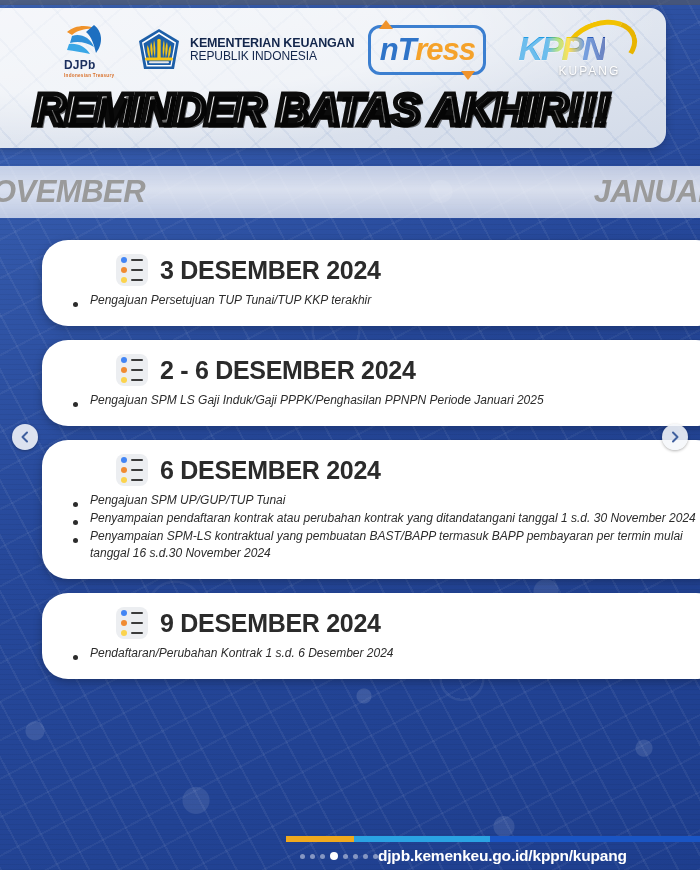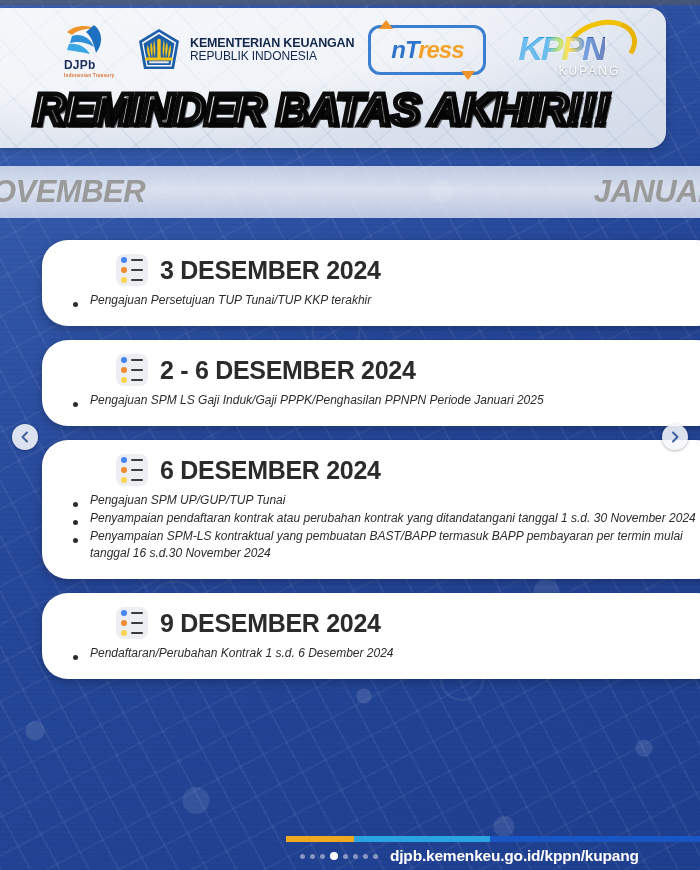--- a/index.html
+++ b/index.html
@@ -103,21 +103,21 @@
 
   
   .intress {
     position: relative;
     width: 118px; height: 50px;
     border: 3px solid #3c7fd0;
     border-radius: 12px;
     display:flex; align-items:center; justify-content:center;
   }
   .intress-txt {
-    font-size: 24px; font-weight: 700; font-style: italic;
+    font-size: 31px; font-weight: 700; font-style: italic;
     letter-spacing: -1px;
     color: #f5a22a;
   }
   .intress-txt .b { color: #2f74c8; }
   .intress-arrow-tl, .intress-arrow-br {
     position: absolute; width: 0; height: 0;
     border-style: solid;
   }
   .intress-arrow-tl { top: -8px; left: 8px; border-width: 0 7px 9px 7px; border-color: transparent transparent #f0932b transparent; }
   .intress-arrow-br { bottom: -8px; right: 8px; border-width: 9px 7px 0 7px; border-color: #f0932b transparent transparent transparent; }
@@ -270,21 +270,21 @@
   .fb1 { flex: 0 0 68px; background: #f0a91e; }
   .fb2 { flex: 0 0 136px; background: #2aa3e3; }
   .fb3 { flex: 1; background: #1a55c4; }
 
   .footer-row {
     position: absolute;
     left: 300px; right: 22px; bottom: 2px;
     height: 24px;
     display: flex;
     align-items: center;
-    gap: 12px;
+    gap: 0;
   }
   .dots { display: flex; align-items: center; gap: 5px; }
   .dot {
     width: 5px; height: 5px; border-radius: 50%;
     background: rgba(255,255,255,.45);
   }
   .dot.active {
     width: 8px; height: 8px;
     background: #ffffff;
   }

